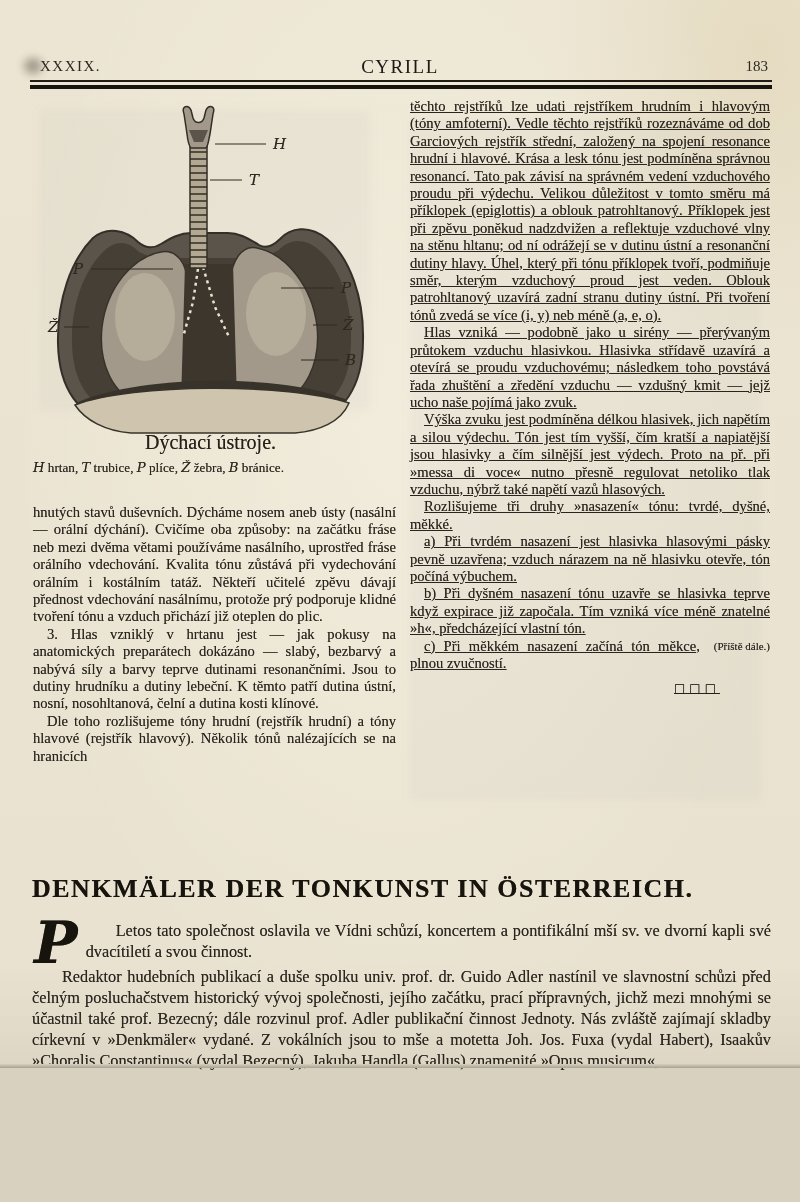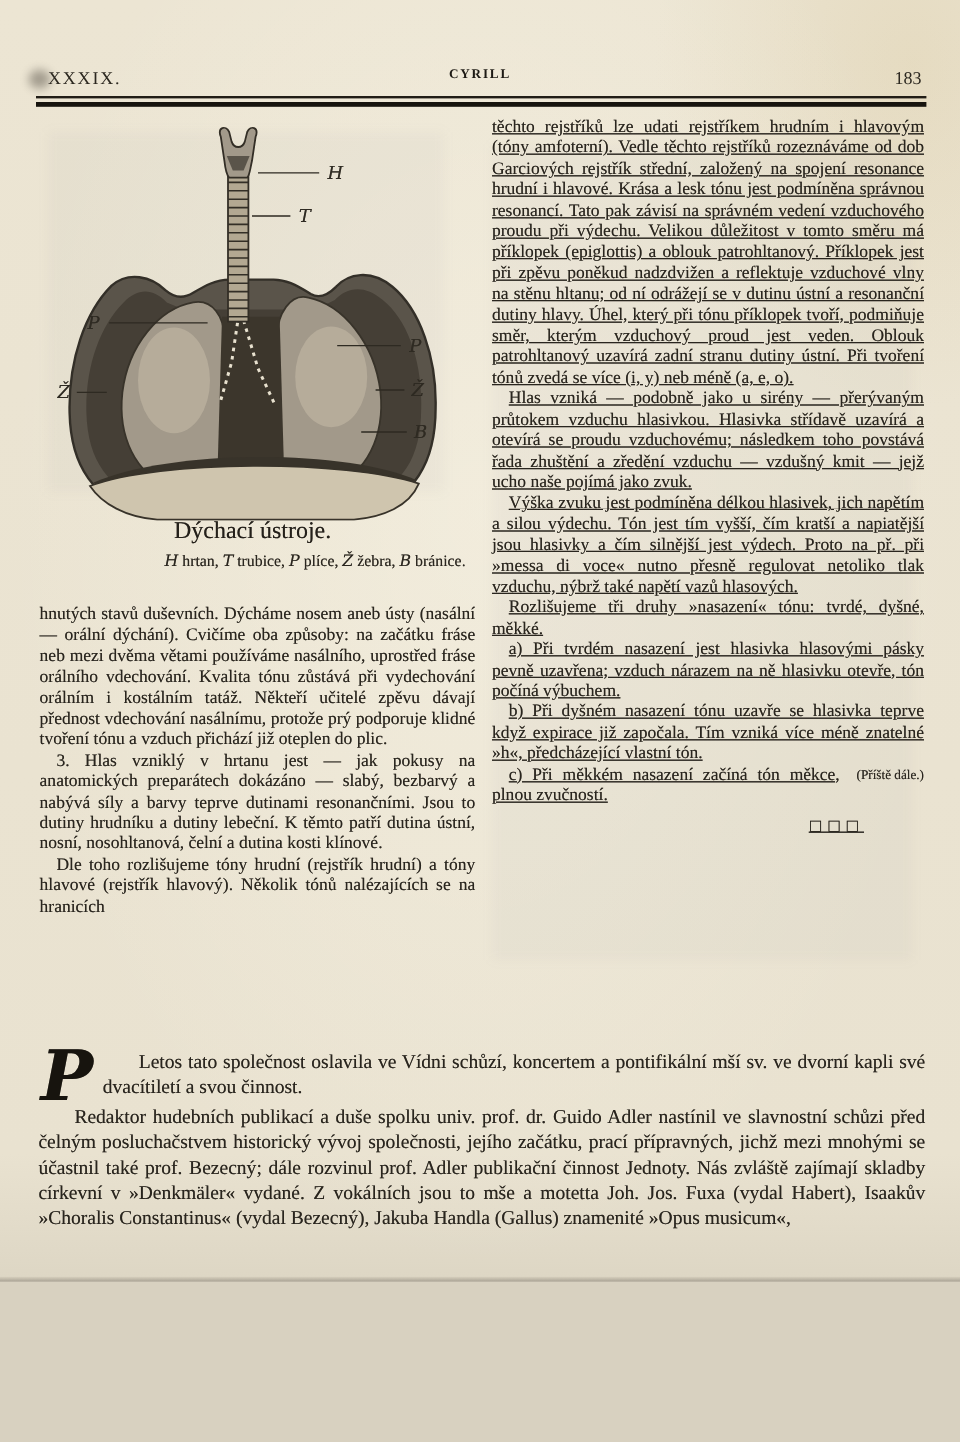--- a/index.html
+++ b/index.html
@@ -12,41 +12,41 @@
       linear-gradient(#ece5d3,#e9e2d0 90%,#ddd6c4);
     font-family:"Liberation Serif","DejaVu Serif",serif;
     color:#29251e;
   }
   .page::after{content:"";position:absolute;left:0;right:0;bottom:0;height:4px;
     background:linear-gradient(#d6cfbd,#a9a294);}
   .ghost{position:absolute;background:rgba(110,125,150,.045);filter:blur(5px);pointer-events:none;}
 
   
   .hdr-vol{position:absolute;left:40px;top:58px;font-size:15px;letter-spacing:1.5px;color:#2c2820;}
-  .hdr-title{position:absolute;left:0;right:0;top:56px;text-align:center;font-weight:bold;
-    font-size:11px;letter-spacing:1.5px;color:#1d1a14;}
+  .hdr-title{position:absolute;left:0;right:0;top:56px;text-align:center;font-weight:normal;
+    font-size:19px;letter-spacing:1.5px;color:#1d1a14;}
   .hdr-page{position:absolute;right:32px;top:58px;font-size:15px;color:#2c2820;}
   .rule-thin{position:absolute;left:30px;right:28px;top:80px;height:2px;background:#211d16;}
   .rule-thick{position:absolute;left:30px;right:28px;top:85px;height:4px;background:#17140e;}
   .smudge{position:absolute;left:24px;top:58px;width:18px;height:16px;background:#4a443a;
     border-radius:50%;filter:blur(4px);opacity:.45;}
 
   
   .columns{position:absolute;left:33px;top:98px;width:737px;display:flex;gap:14px;}
   .col{width:363px;font-size:14.6px;line-height:17.4px;text-align:justify;
     text-shadow:0 0 .3px rgba(41,37,30,.6);}
   .col.right{width:360px;text-decoration:underline;}
   .col p{margin:0;}
   .col p.ind{text-indent:14px;}
 
   
   .figure{width:355px;height:398px;position:relative;margin:0 0 8px 0;}
   .fig-svg{position:absolute;left:0;top:4px;}
   .fig-caption{position:absolute;left:0;right:0;top:336px;text-align:center;font-size:20px;color:#24201a;}
-  .fig-legend{position:absolute;left:0;right:0;top:361px;text-align:right;font-size:13.2px;color:#2a261f;}
+  .fig-legend{position:absolute;left:0;right:0;top:361px;text-align:left;font-size:13.2px;color:#2a261f;}
   .fig-legend .k{font-style:italic;font-family:"DejaVu Serif",serif;}
   svg text.lbl{font-family:"DejaVu Serif",serif;font-style:italic;font-size:15px;fill:#2e2a22;}
 
   .note{float:right;font-size:11px;}
   .endmark{margin-top:8px;text-align:right;padding-right:50px;font-family:"DejaVu Sans",sans-serif;
     font-size:12px;letter-spacing:4px;color:#211d16;}
 
   
   .section{position:absolute;left:32px;top:874px;width:739px;}
   .sec-heading{font-size:26px;font-weight:bold;letter-spacing:1.5px;color:#17140e;margin:0 0 16px 0;
@@ -151,20 +151,21 @@
       <p class="ind">b) Při dyšném nasazení tónu uzavře se hlasivka teprve když expirace již započala. Tím vzniká více méně znatelné »h«, předcházející vlastní tón.</p>
       <p class="ind">
         <span class="note">(Příště dále.)</span>
         <span>c) Při měkkém nasazení začíná tón měkce, plnou zvučností.</span>
       </p>
       <div class="endmark">□□□</div>
     </div>
   </div>
 
   <div class="section">
+    <h1 class="sec-heading">DENKMÄLER DER TONKUNST IN ÖSTERREICH.</h1>
     <div class="sec-body">
       <p class="lead">
         <span class="dropcap">P</span>
       </p>
       <p class="ind">Letos tato společnost oslavila ve Vídni schůzí, koncertem a pontifikální mší sv. ve dvorní kapli své dvacítiletí a svou činnost.</p>
       <p class="ind sp">Redaktor hudebních publikací a duše spolku univ. prof. dr. Guido Adler nastínil ve slavnostní schůzi před čelným posluchačstvem historický vývoj společnosti, jejího začátku, prací přípravných, jichž mezi mnohými se účastnil také prof. Bezecný; dále rozvinul prof. Adler publikační činnost Jednoty. Nás zvláště zajímají skladby církevní v »Denkmäler« vydané. Z vokálních jsou to mše a motetta Joh. Jos. Fuxa (vydal Habert), Isaakův »Choralis Constantinus« (vydal Bezecný), Jakuba Handla (Gallus) znamenité »Opus musicum«,</p>
     </div>
   </div>
 
 </div>

